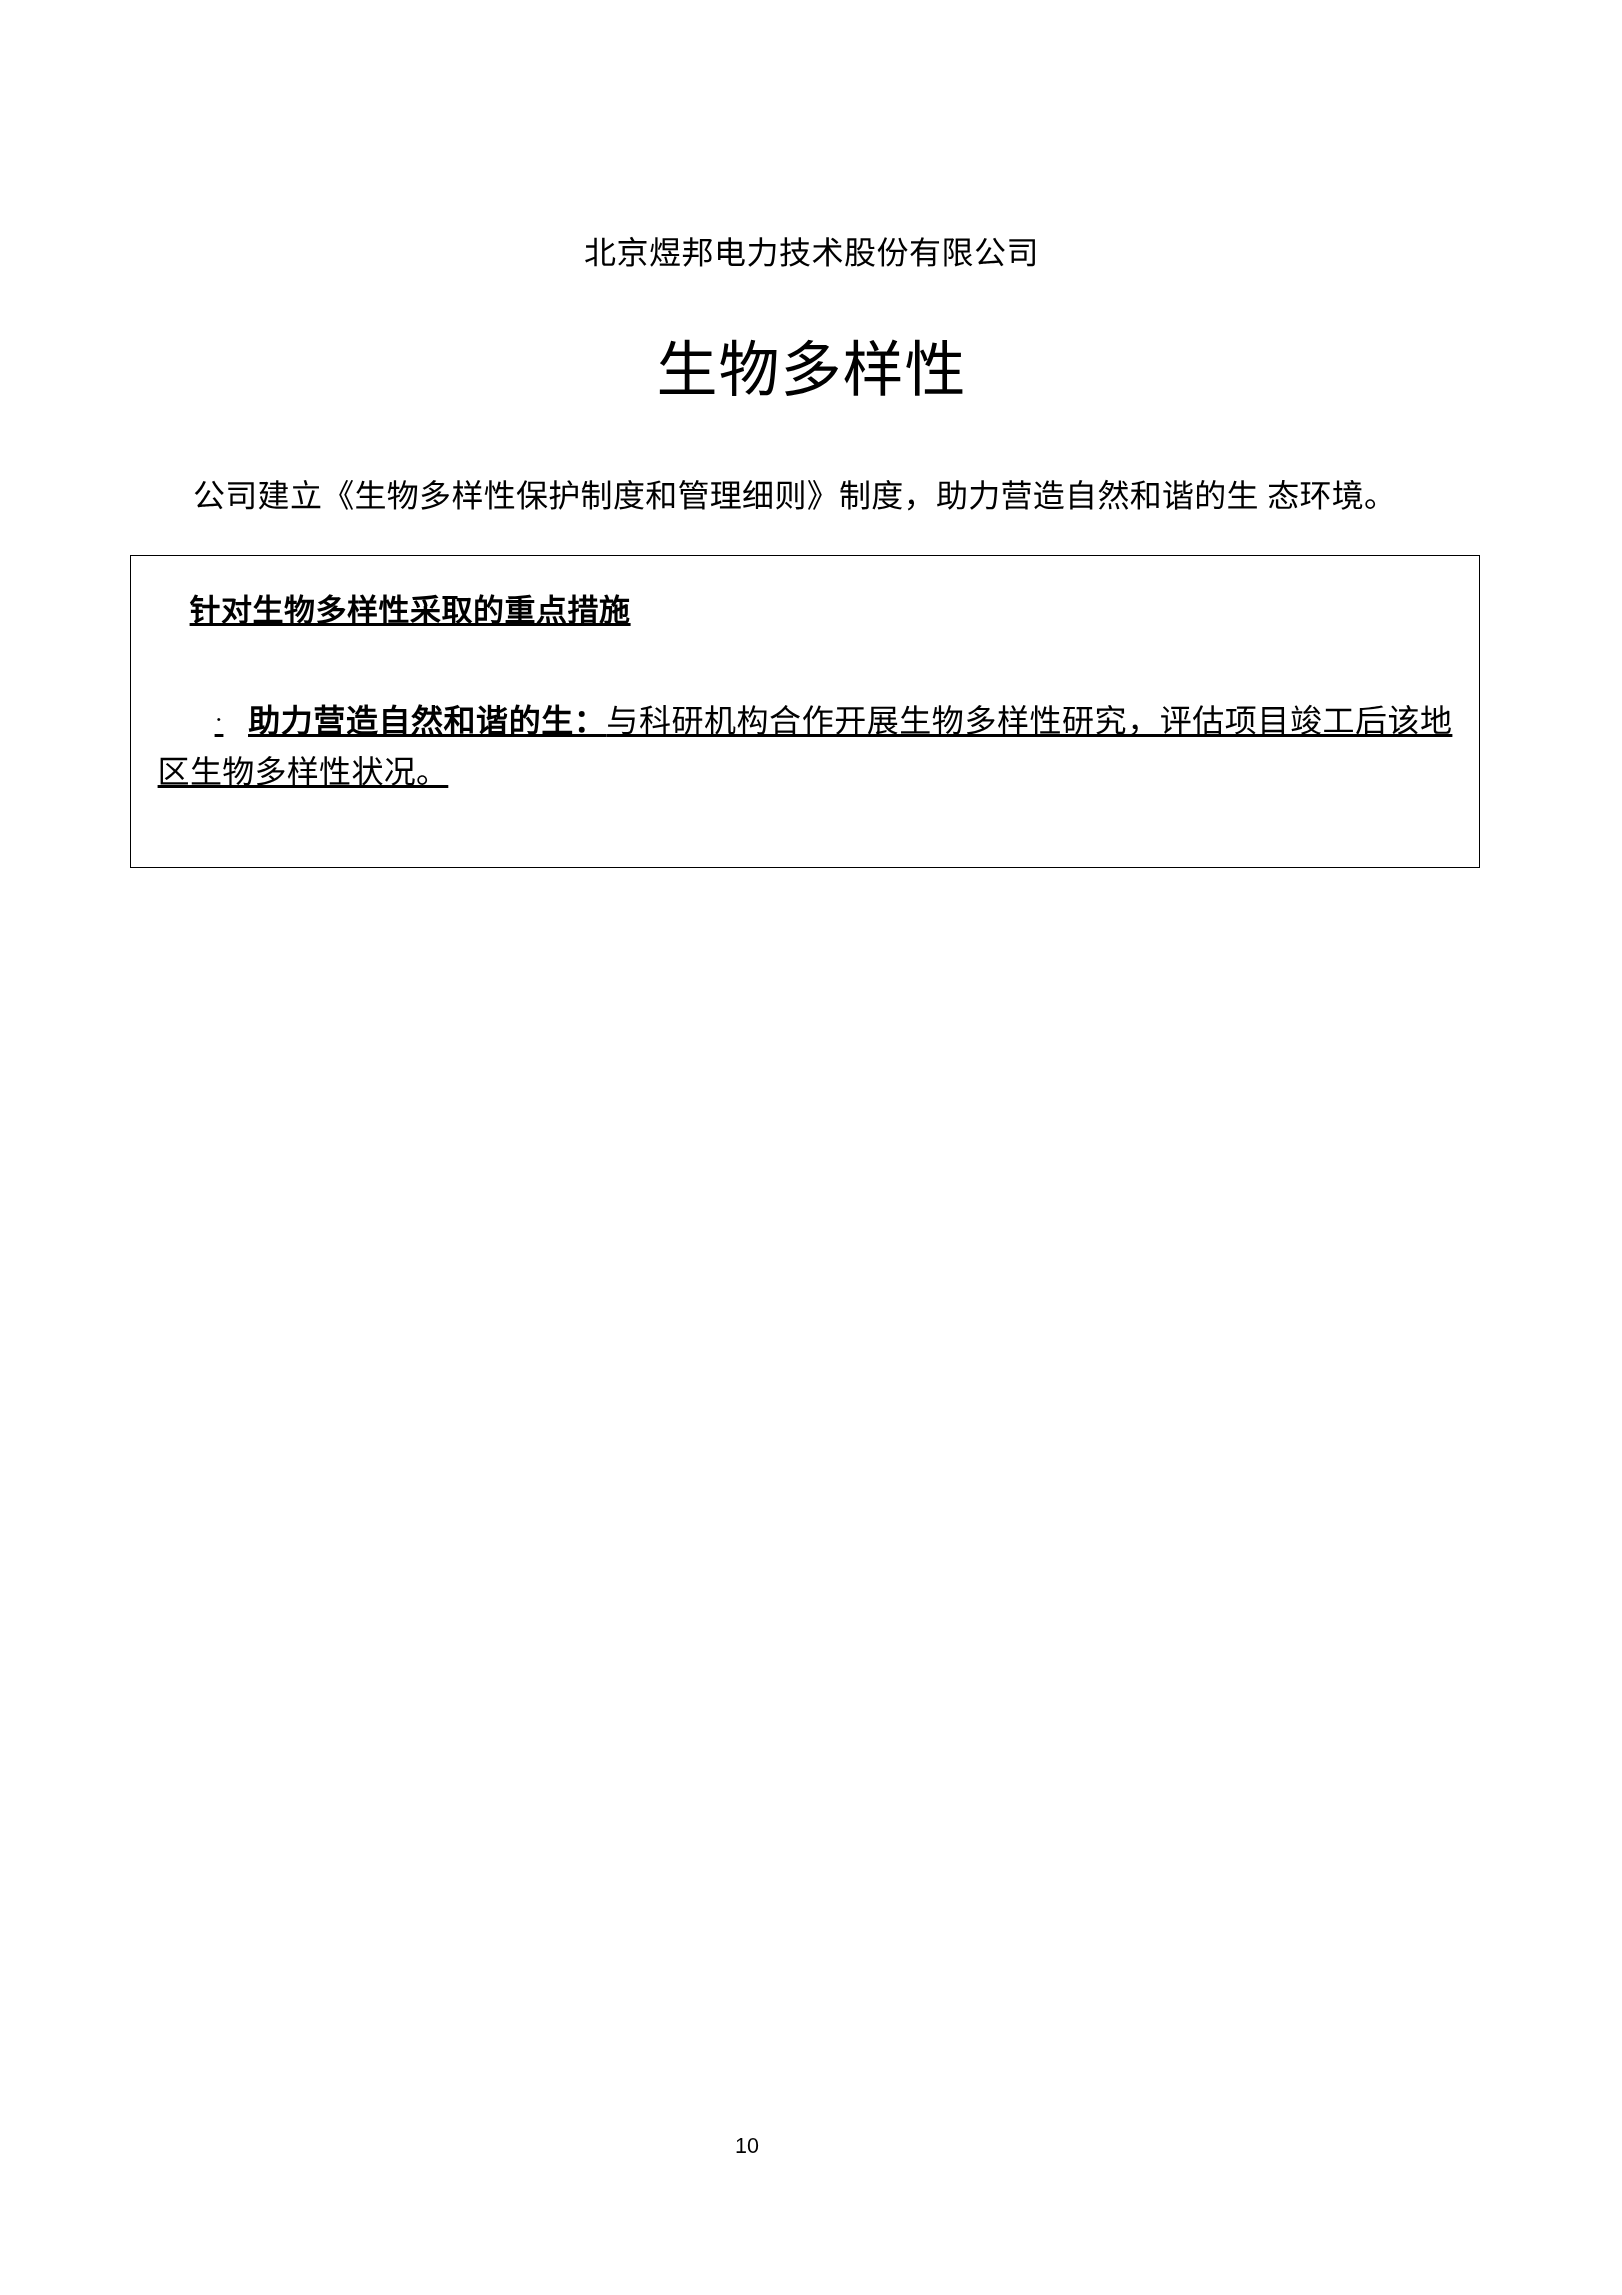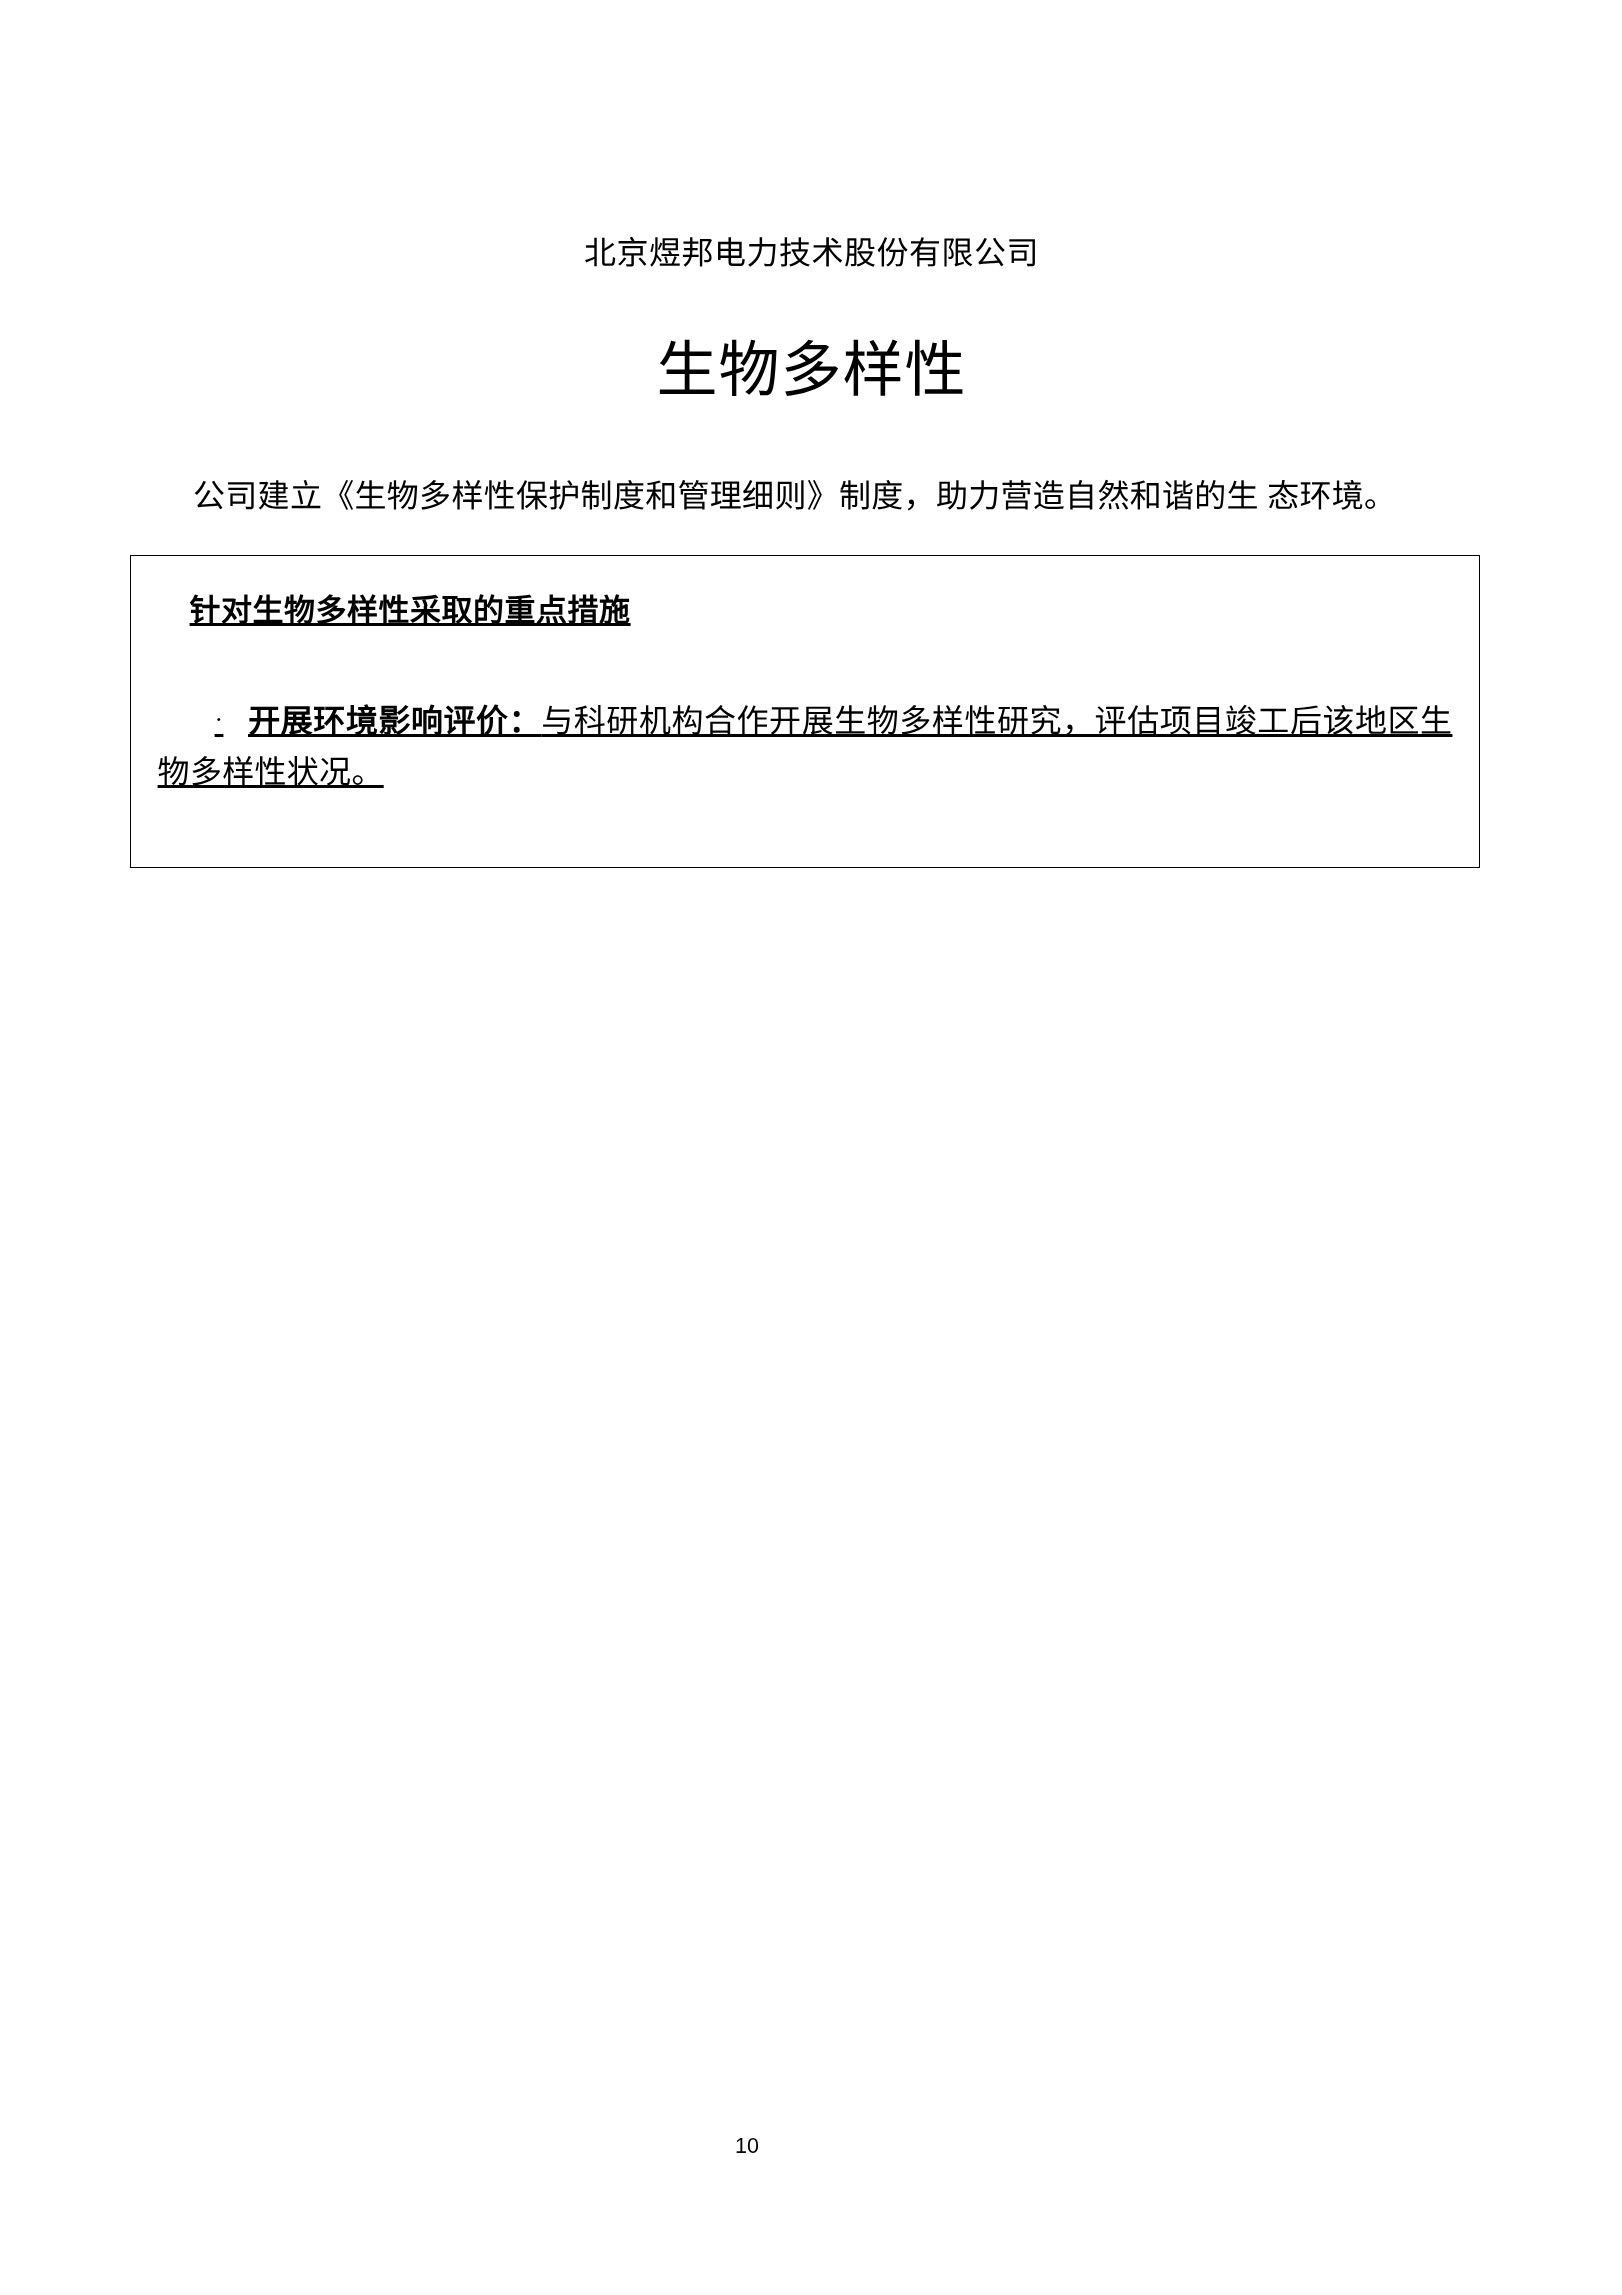--- a/index.html
+++ b/index.html
@@ -119,20 +119,20 @@
 
     <div class="doc-title">生物多样性</div>
 
     <p class="intro"><span class="indent"></span><span>公司建立《生物多样性保护制度和管理细则》制度，助力营造自然和谐的生 态环境。</span></p>
 
     <div class="box">
 
       <div class="box-heading">针对生物多样性采取的重点措施</div>
 
 
-      <p class="measure measure-2"><span class="lead-space"></span><span class="bullet">·</span><span class="gap"></span><span class="label">开展环境影响评价：</span><span>与科研机构合作开展生物多样性研究，评估项目竣工后该地区生物多样性状况。</span></p>
+      <p class="measure measure-2"><span class="lead-space"></span><span class="bullet">·</span><span class="gap"></span><span class="label">助力营造自然和谐的生：</span><span>与科研机构合作开展生物多样性研究，评估项目竣工后该地区生物多样性状况。</span></p>
 
     </div>
   </div>
 
   <div class="page-number">10</div>
 </div>
 
 
 </body></html>

